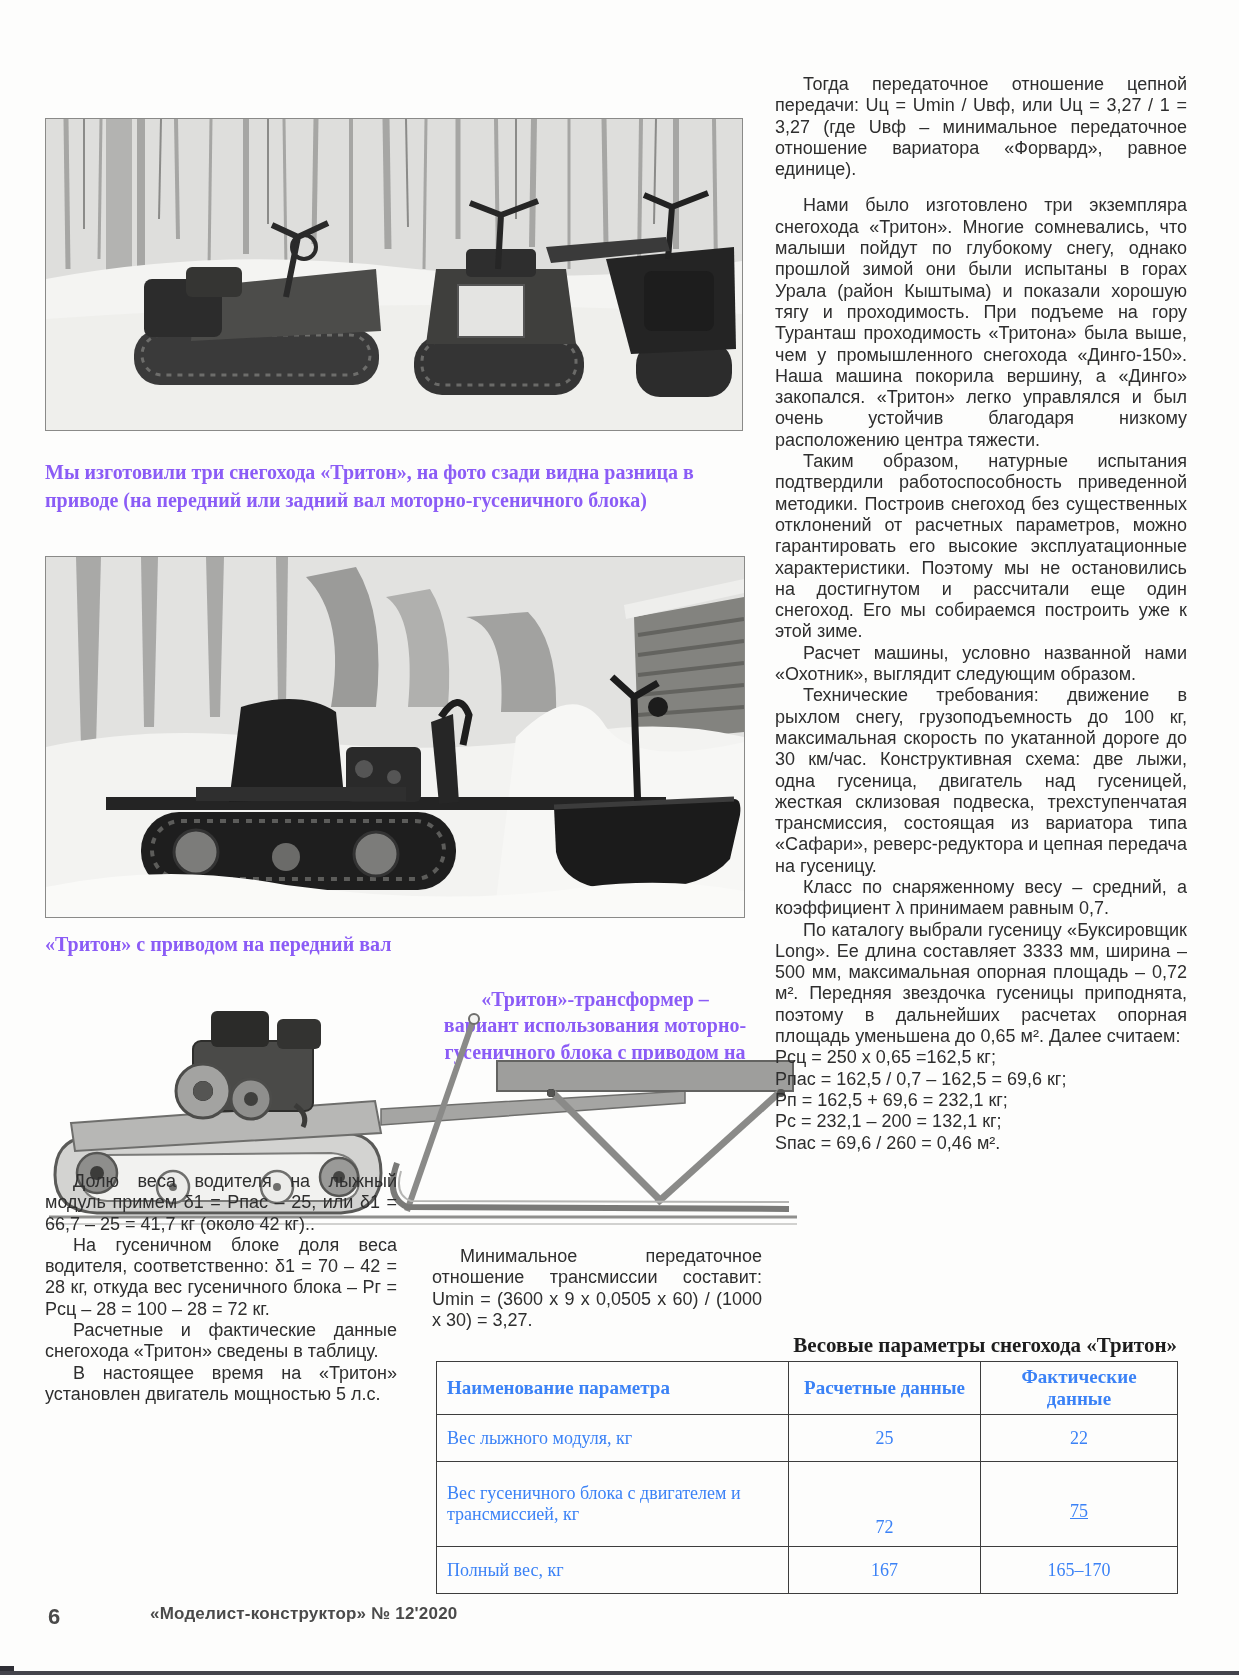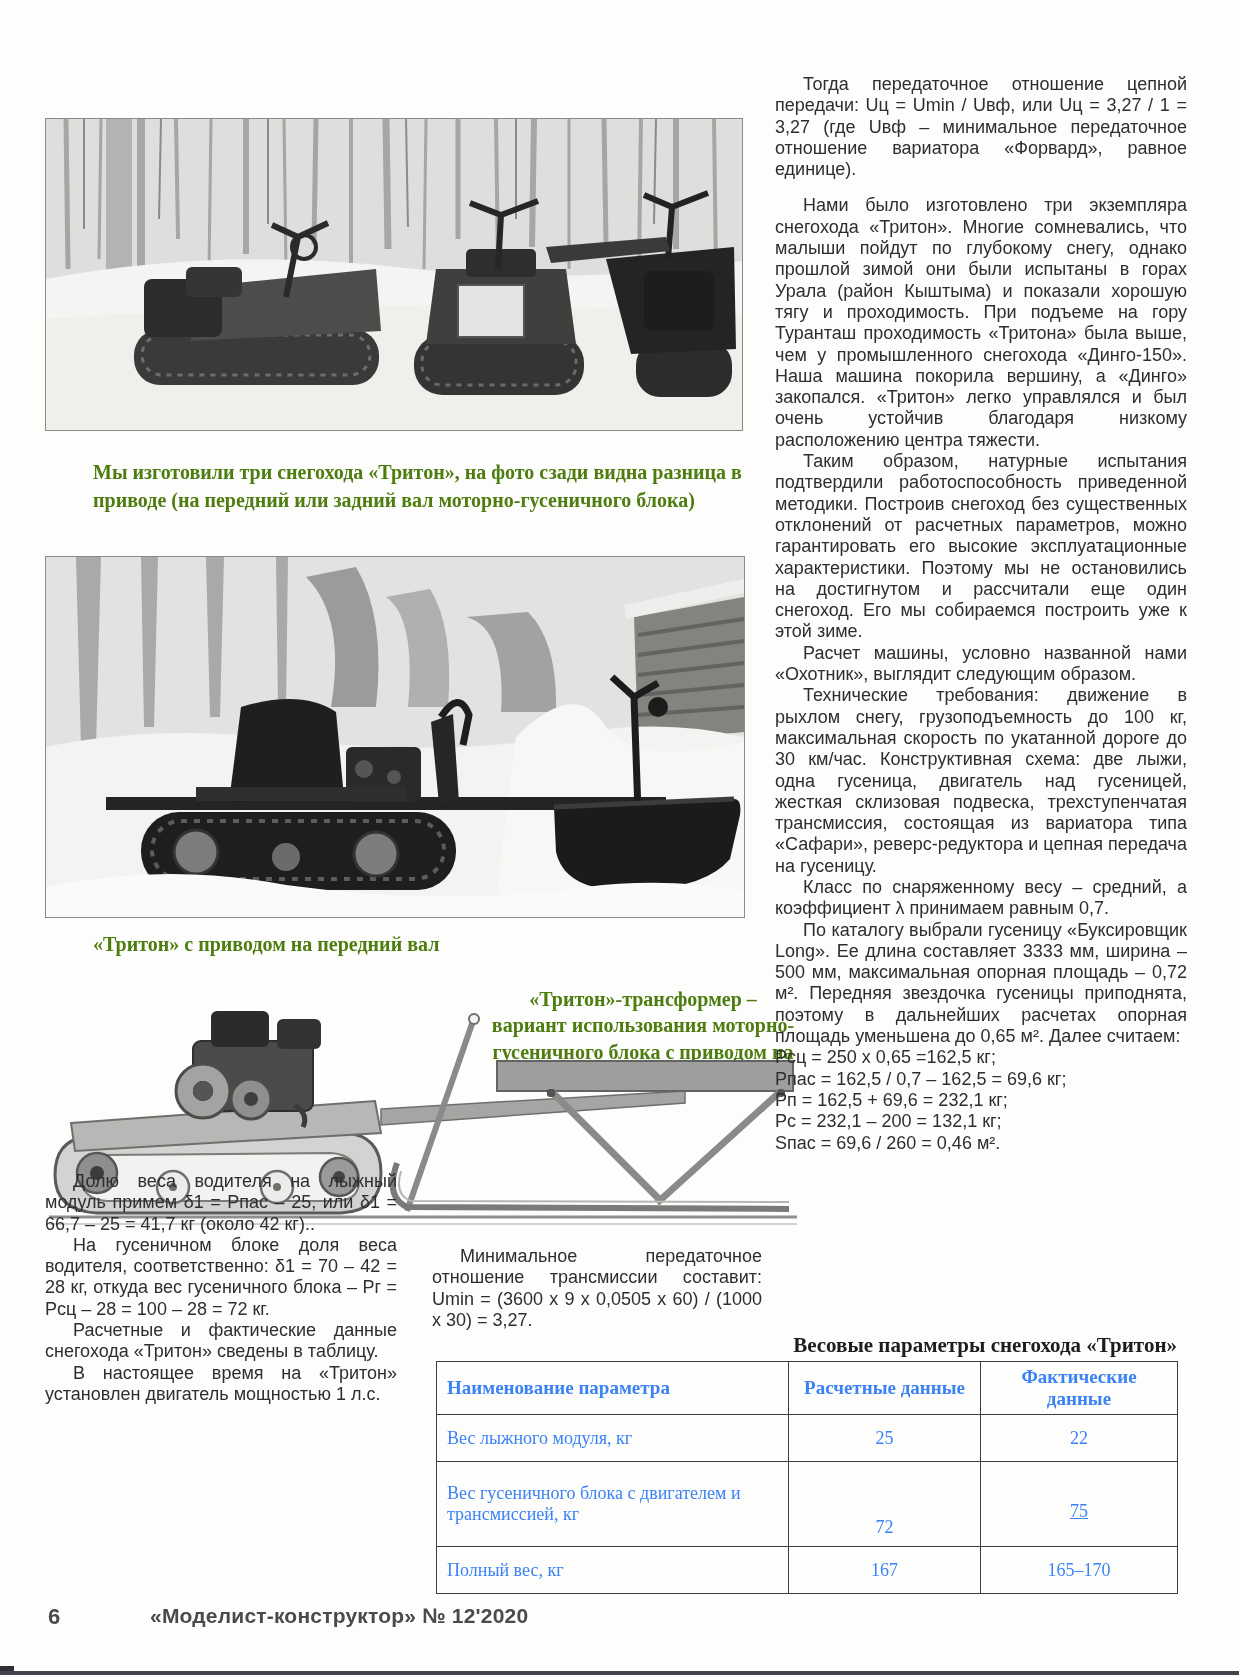--- a/index.html
+++ b/index.html
@@ -14,22 +14,21 @@
   }
   .abs{position:absolute;}
   
   .photo{border:1px solid #8a8a88;background:#e6e6e4;overflow:hidden;}
   .photo svg{display:block;}
   
   .caption{
     font-family:"Liberation Serif",serif;
     font-weight:bold;
     font-size:20px;line-height:1.42;
-    color:#4d7c0f;
-    margin-left:48px;
+    color:#8b5cf6;
   }
   
   .col{
     font-size:18px;line-height:21.3px;
     text-align:justify;
     color:#2e2e2e;
   }
   .col p{margin:0;text-indent:28px;}
   .col p.gap-after{margin-bottom:15px;}
   .col p.formula{text-indent:0;text-align:left;}
@@ -51,21 +50,21 @@
     padding:4px 10px;
     font-size:18px;
     vertical-align:middle;
   }
   table.params th{font-size:19px;text-align:left;height:44px;}
   table.params th.num,table.params td.num{text-align:center;}
   table.params td{height:38px;}
   table.params tr.tall td{height:56px;}
   
   .footer-num{font-weight:bold;font-size:22px;color:#4a4a4a;}
-  .footer-mag{font-weight:bold;font-size:21px;color:#4a4a4a;letter-spacing:.2px;text-align:center;}
+  .footer-mag{font-weight:bold;font-size:17px;color:#4a4a4a;letter-spacing:.2px;text-align:center;}
   .bottom-bar{left:0;top:1671px;width:1239px;height:4px;background:#43434b;}
   .bottom-chip{left:0;top:1666px;width:14px;height:9px;background:#2e2e35;}
 </style>
 </head>
 <body>
 
 <div class="page">
 
   <div class="abs photo" style="left:45px;top:118px;width:696px;height:311px;">
     <svg width="696" height="311" viewBox="0 0 696 311">
@@ -245,21 +244,21 @@
 
       <path d="M352,158 Q340,192 362,202 L744,204" fill="none" stroke="#7a7a78" stroke-width="6"></path>
       <path d="M356,166 Q349,190 366,196 L744,197" fill="none" stroke="#b5b5b3" stroke-width="2"></path>
     </svg>
   </div>
 
   <div class="abs col" style="left:45px;top:1171px;width:352px;">
     <p>Долю веса водителя на лыжный модуль примем δ1 = Рпас – 25, или δ1 = 66,7 – 25 = 41,7 кг (около 42 кг)..</p>
     <p>На гусеничном блоке доля веса водителя, соответственно: δ1 = 70 – 42 = 28 кг, откуда вес гусеничного блока – Рг = Рсц – 28 = 100 – 28 = 72 кг.</p>
     <p>Расчетные и фактические данные снегохода «Тритон» сведены в таблицу.</p>
-    <p>В настоящее время на «Тритон» установлен двигатель мощностью 1 л.с.</p>
+    <p>В настоящее время на «Тритон» установлен двигатель мощностью 5 л.с.</p>
   </div>
 
   <div class="abs col" style="left:432px;top:1246px;width:330px;">
     <p>Минимальное передаточное отношение трансмиссии составит: Umin = (3600 х 9 х 0,0505 х 60) / (1000 х 30) = 3,27.</p>
   </div>
 
   <div class="abs col" style="left:775px;top:74px;width:412px;">
     <p class="gap-after">Тогда передаточное отношение цепной передачи: Uц = Umin / Uвф, или Uц = 3,27 / 1 = 3,27 (где Uвф – минимальное передаточное отношение вариатора «Форвард», равное единице).</p>
     <p>Нами было изготовлено три экземпляра снегохода «Тритон». Многие сомневались, что малыши пойдут по глубокому снегу, однако прошлой зимой они были испытаны в горах Урала (район Кыштыма) и показали хорошую тягу и проходимость. При подъеме на гору Туранташ проходимость «Тритона» была выше, чем у промышленного снегохода «Динго-150». Наша машина покорила вершину, а «Динго» закопался. «Тритон» легко управлялся и был очень устойчив благодаря низкому расположению центра тяжести.</p>
     <p>Таким образом, натурные испытания подтвердили работоспособность приведенной методики. Построив снегоход без существенных отклонений от расчетных параметров, можно гарантировать его высокие эксплуатационные характеристики. Поэтому мы не остановились на достигнутом и рассчитали еще один снегоход. Его мы собираемся построить уже к этой зиме.</p>

